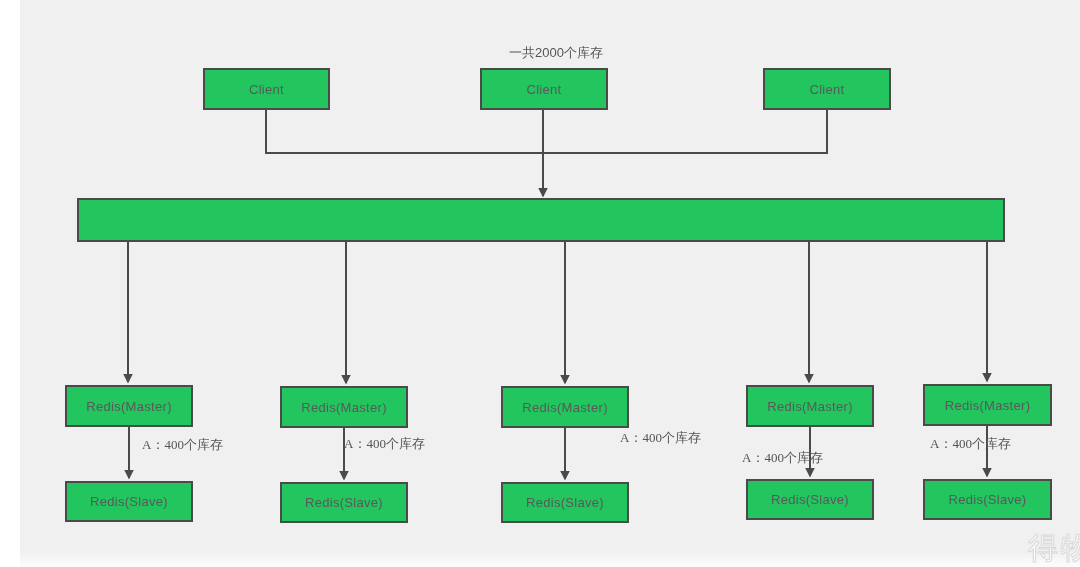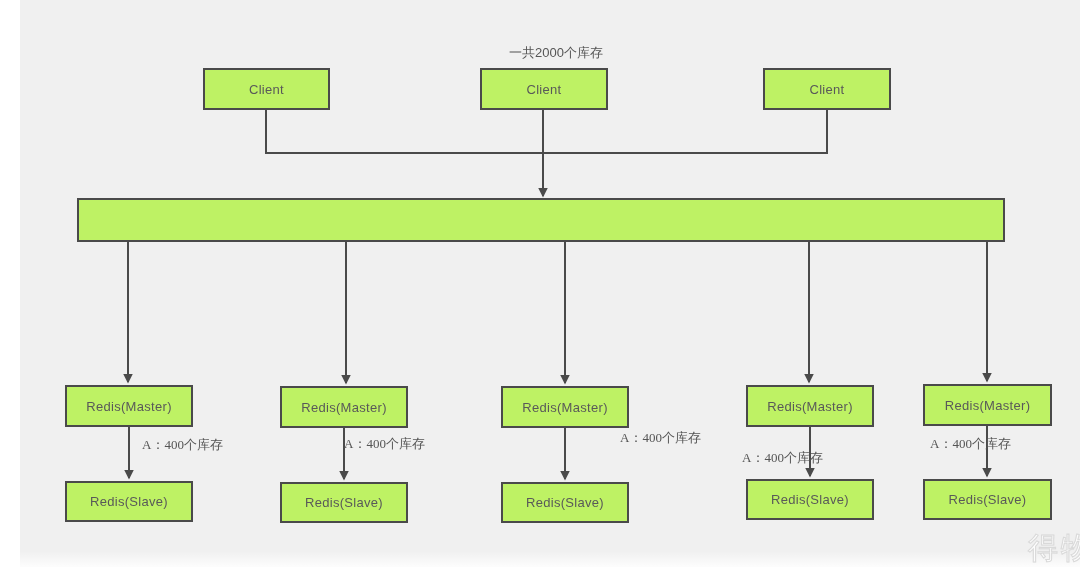--- a/index.html
+++ b/index.html
@@ -13,21 +13,21 @@
     margin-left: 20px;
   }
   .connectors {
     position: absolute;
     left: 0; top: 0;
   }
   .ln { stroke: #4a4a4a; stroke-width: 2; fill: none; }
   .node {
     position: absolute;
     box-sizing: border-box;
-    background: #bef264;
+    background: #22c55e;
     border: 2px solid #4a4a4a;
     display: flex;
     align-items: center;
     justify-content: center;
     font-size: 13px;
     color: #595959;
     letter-spacing: 0.3px;
   }
   .diagram-title {
     position: absolute;

